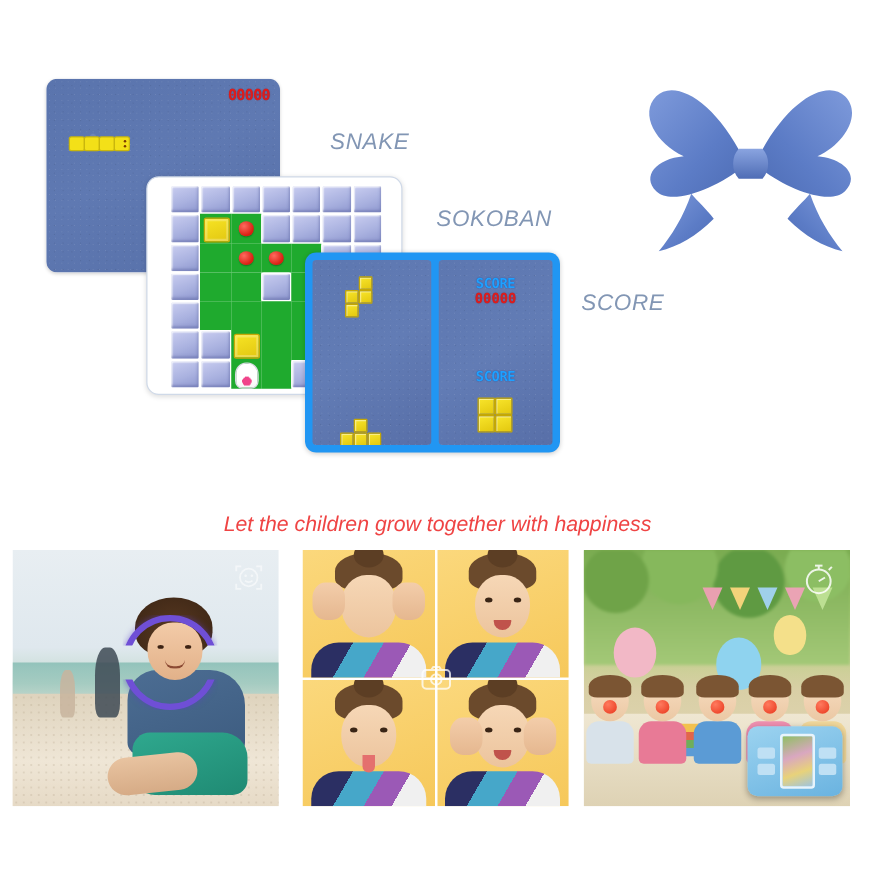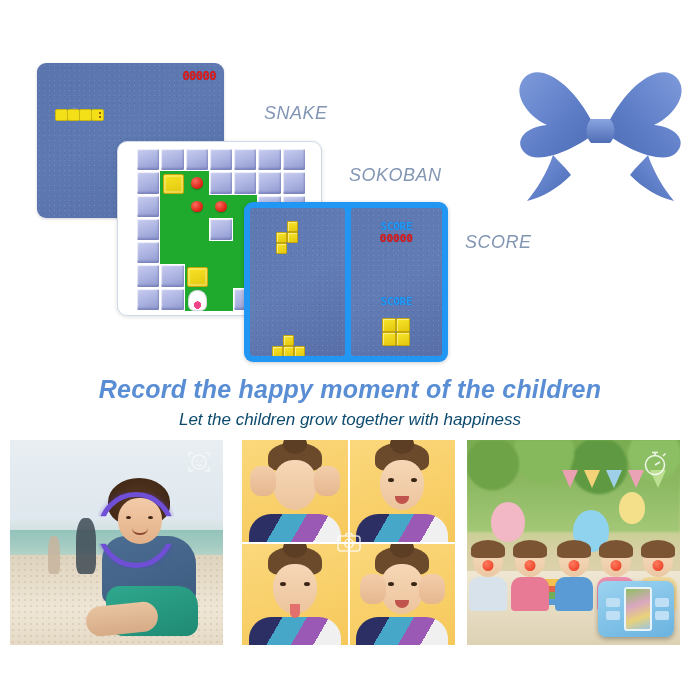--- a/index.html
+++ b/index.html
@@ -19,21 +19,21 @@
     font-weight: bold;
     font-style: italic;
     color: #5a8ed4;
     letter-spacing: .2px;
   }
   #headline-games { top: 28px; font-size: 27px; }
   #headline-record { top: 375px; font-size: 25px; }
   #subheadline {
     position: absolute; top: 410px; width: 100%;
     text-align: center; font-style: italic;
-    font-size: 17px; color: #0c4a6e;
+    font-size: 17px; color: #ef4444;
   }
 
   
   .games { position: absolute; top: 55px; left: 16px; width: 673px; height: 310px; }
 
   .game-label {
     position: absolute;
     font-style: italic;
     font-size: 18px;
     color: #8296b4;
@@ -432,21 +432,20 @@
         </defs>
         <path d="M92 72 C68 24, 36 8, 22 22 C8 36, 22 60, 44 70 C22 72, 10 86, 22 98 C34 110, 70 96, 92 78 Z" fill="url(#bowL)"></path>
         <path d="M103 72 C127 24, 159 8, 173 22 C187 36, 173 60, 151 70 C173 72, 185 86, 173 98 C161 110, 125 96, 103 78 Z" fill="url(#bowR)"></path>
         <path d="M50 100 C44 118, 34 134, 24 146 C40 142, 54 134, 68 120 C62 112, 55 106, 50 100 Z" fill="url(#bowL)"></path>
         <path d="M145 100 C151 118, 161 134, 171 146 C155 142, 141 134, 127 120 C133 112, 140 106, 145 100 Z" fill="url(#bowR)"></path>
         <path d="M88 64 C82 70, 82 82, 88 88 L107 88 C113 82, 113 70, 107 64 Z" fill="url(#bowK)"></path>
       </svg>
     </div>
   </div>
 
-  <div class="headline" id="headline-record">Record the happy moment of the children</div>
   <div id="subheadline">Let the children grow together with happiness</div>
 
   <div class="photos">
 
     <div class="photo-card" id="photo-face">
       <div class="beach">
         <div class="sea"></div>
         <div class="sand"></div>
         <div class="figure" id="bg-person-1"></div>
         <div class="figure" id="bg-person-2"></div>

